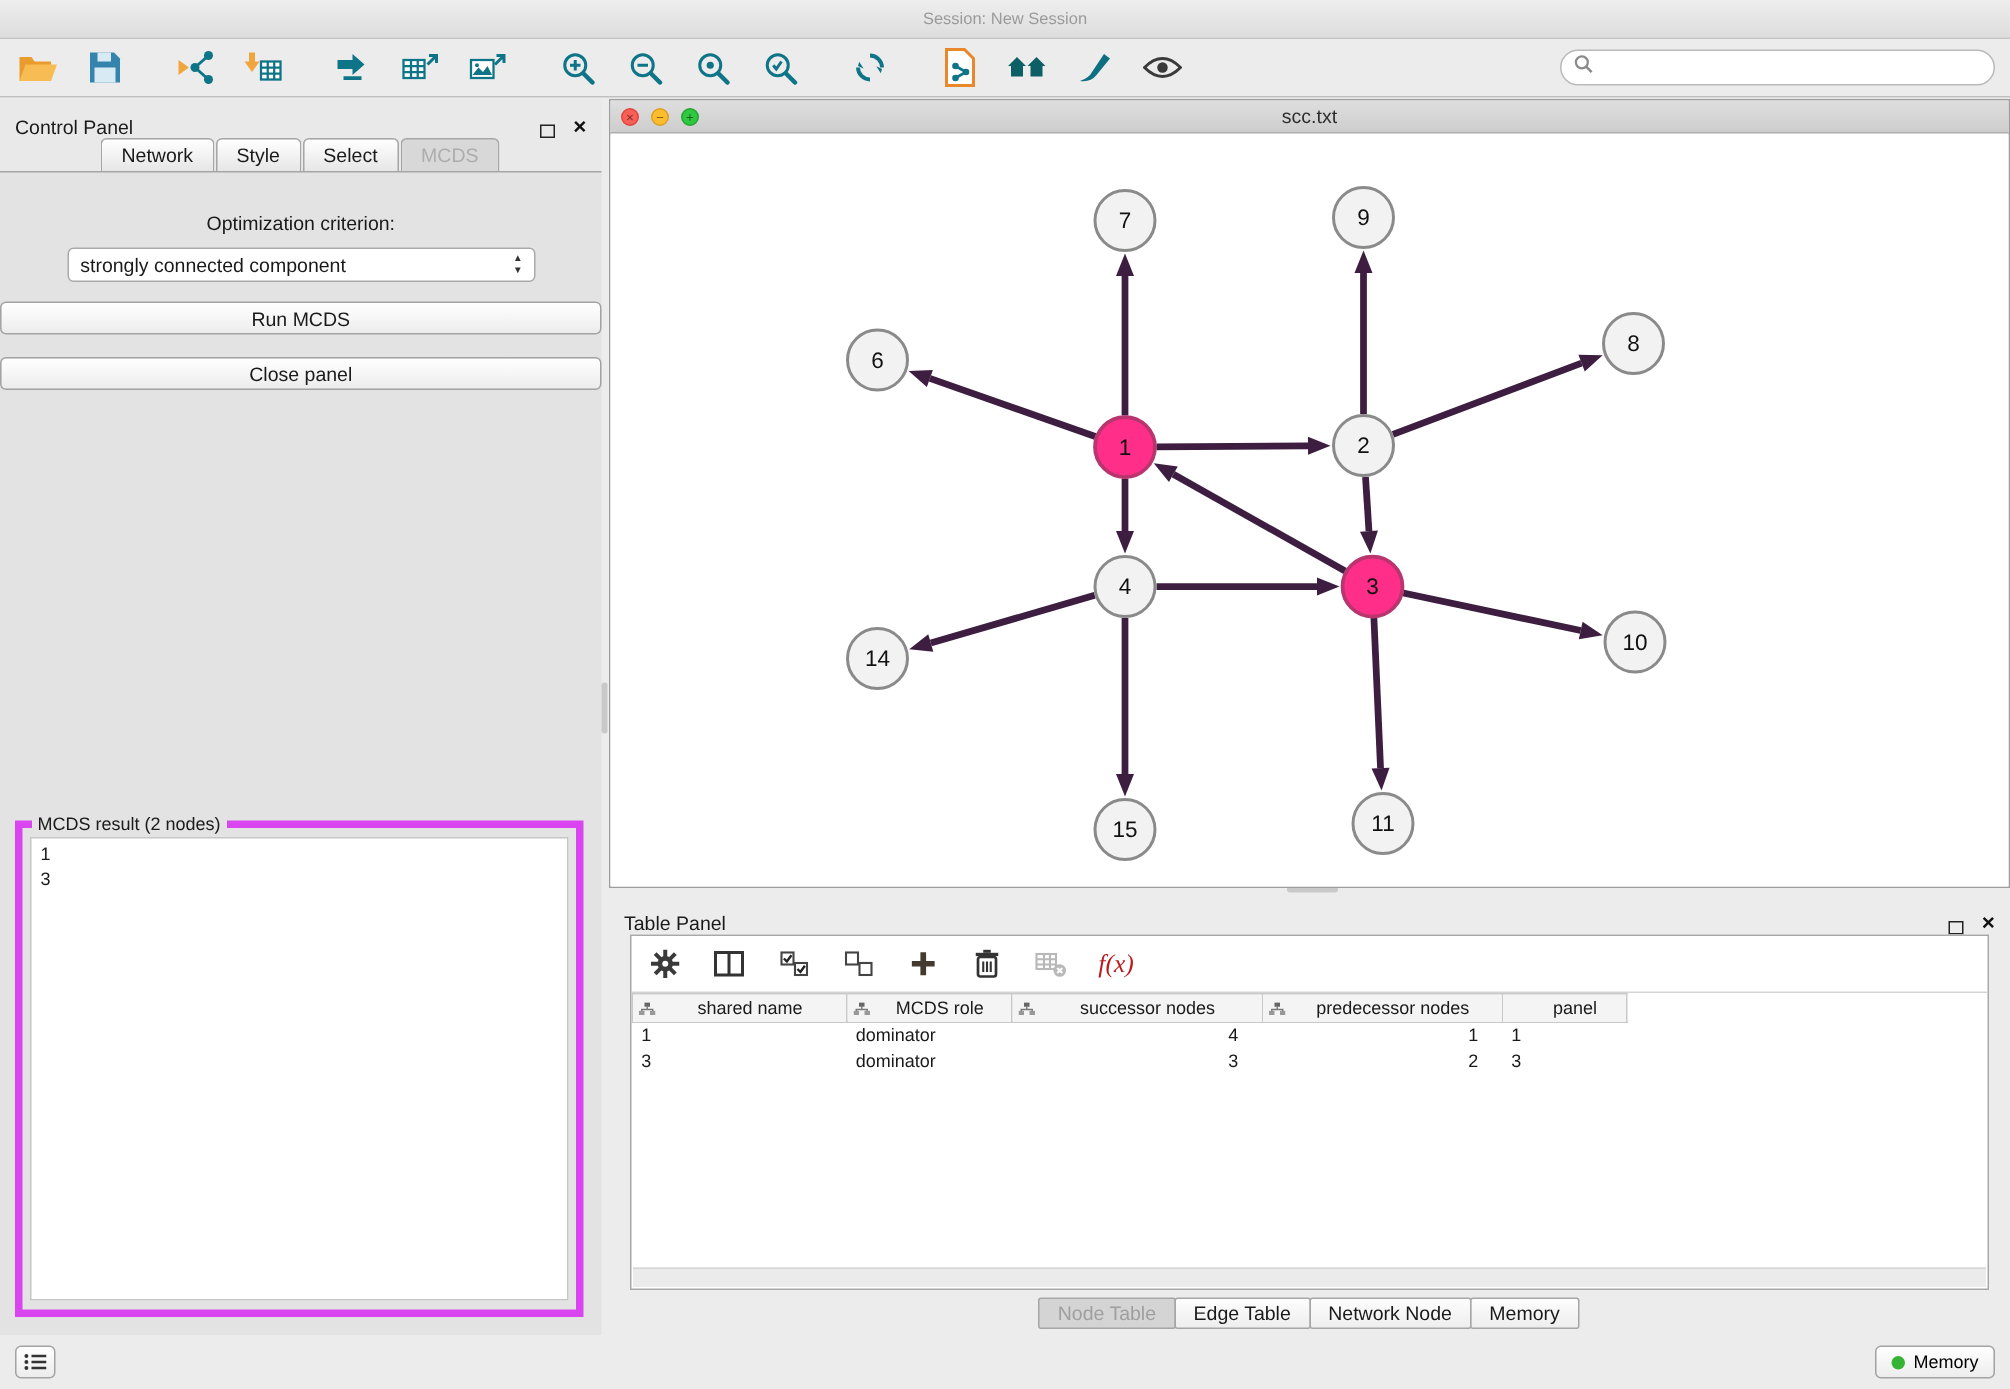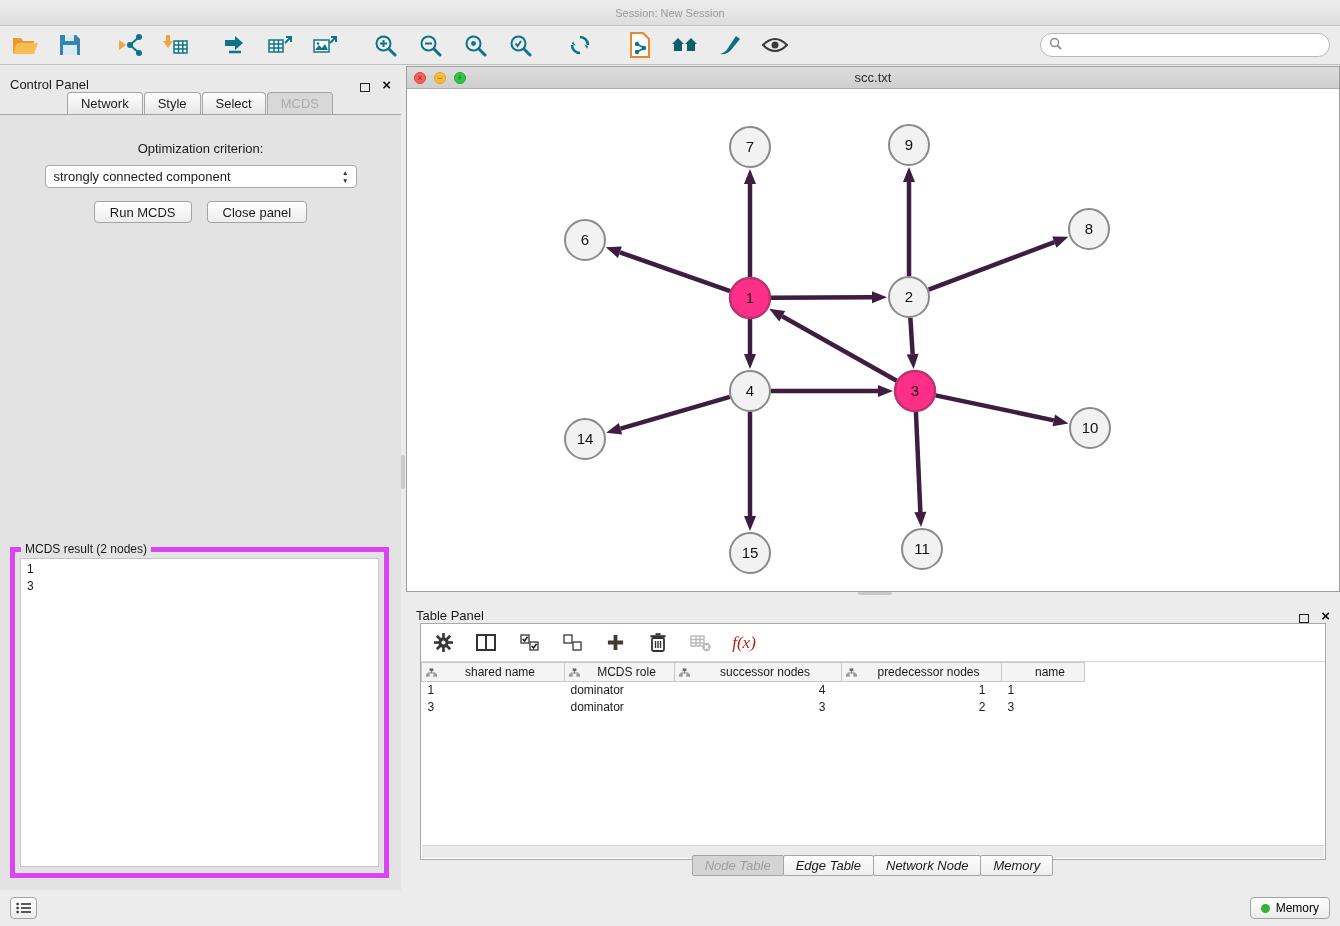--- a/index.html
+++ b/index.html
@@ -28,21 +28,21 @@
   .close-x { font-size:15px; font-weight:bold; color:#111; margin-left:12px; cursor:pointer; line-height:14px; }
   .cp-tabs { display:flex; justify-content:center; height:22px; }
   .cp-tab { padding:0 13px; font-size:13px; line-height:21px; background:linear-gradient(#ffffff,#e6e6e6);
     border:1px solid #a6a6a6; border-bottom:none; border-radius:4px 4px 0 0; margin-right:1px; cursor:pointer; }
   .cp-tab.active { background:#d8d8d8; color:#adadad; }
   .cp-body { position:absolute; top:48px; left:0; right:0; bottom:0; background:#e3e3e3; border-top:1px solid #a6a6a6; }
   .opt-label { text-align:center; margin-top:26px; font-size:13px; }
   .dropdown { margin:9px auto 0; width:312px; height:23px; background:#fff; border:1px solid #a9a9a9;
     border-radius:4px; display:flex; align-items:center; padding:0 8px; font-size:13px; position:relative; cursor:pointer; }
   .dd-arrows { position:absolute; right:7px; top:3px; font-size:6.5px; line-height:8px; color:#333; }
-  .btn-row { display:flex; justify-content:center; gap:15px; margin-top:13px; }
+  .btn-row { display:flex; justify-content:center; gap:15px; margin-top:13px;flex-direction:column; }
   .btn { height:22px; padding:0 15px; font-size:13px; background:linear-gradient(#ffffff,#ececec);
     border:1px solid #a3a3a3; border-radius:4px; cursor:pointer; font-family:inherit; color:#1a1a1a; }
   fieldset.result-box { position:absolute; left:10px; right:12px; top:427px; bottom:12px; border:5px solid #d946ef; }
   fieldset.result-box legend { margin-left:6px; padding:0 4px; font-size:12px; }
   .result-area { position:absolute; left:5px; right:5px; top:2px; bottom:6px; background:#fff;
     border:1px solid #c6c6c6; font-size:12px; line-height:17px; padding:2px 6px; }
 
   
   .v-thumb { position:absolute; left:401px; top:455px; width:4px; height:34px; background:#c9c9c9; border-radius:2px; }
   .h-thumb { position:absolute; left:858px; top:591px; width:34px; height:4px; background:#c9c9c9; border-radius:2px; }
@@ -64,21 +64,21 @@
   .table-toolbar { height:38px; border-bottom:1px solid #d4d4d4; display:flex; align-items:center; padding-left:10px; gap:19px; }
   .tt-btn { width:24px; height:24px; display:flex; align-items:center; justify-content:center; cursor:pointer; }
   .fx { font-family:"Liberation Serif","DejaVu Serif",serif; font-style:italic; font-size:17px; color:#b91c1c; }
   table.data-table { border-collapse:collapse; font-size:12px; table-layout:fixed; }
   table.data-table th { background:#f4f4f4; border:1px solid #c9c9c9; font-weight:normal; height:19px;
     position:relative; text-align:center; padding:0 4px 0 18px; font-size:12px; }
   .sort-icon { position:absolute; left:4px; top:4px; }
   table.data-table td { height:17px; padding:0 6px; overflow:hidden; white-space:nowrap; }
   td.num { text-align:right; padding-right:16px !important; }
   .hscroll { position:absolute; left:1px; right:1px; bottom:1px; height:13px; background:#ebebeb; border-top:1px solid #d5d5d5; }
-  .table-tabs { position:absolute; left:0; right:0; bottom:12px; display:flex; justify-content:center;font-style:italic; }
+  .table-tabs { position:absolute; left:0; right:0; bottom:2px; display:flex; justify-content:center; }
   .t-tab { padding:0 12px; height:21px; line-height:20px; font-size:13px; background:linear-gradient(#fdfdfd,#eeeeee);
     border:1px solid #a6a6a6; margin-left:-1px; cursor:pointer; border-radius:2px; }
   .t-tab.active { background:#d4d4d4; color:#9f9f9f; }
 
   
   .statusbar { position:absolute; left:0; bottom:0; width:100%; height:36px; }
   .list-btn { position:absolute; left:10px; top:7px; width:27px; height:22px; background:linear-gradient(#ffffff,#ececec);
     border:1px solid #a3a3a3; border-radius:4px; display:flex; align-items:center; justify-content:center; cursor:pointer; }
   .memory-btn { position:absolute; right:10px; top:7px; height:22px; padding:0 10px; display:flex; align-items:center; gap:6px;
     background:linear-gradient(#ffffff,#ececec); border:1px solid #a3a3a3; border-radius:4px; font-size:12px; cursor:pointer; font-family:inherit; }
@@ -473,21 +473,21 @@
           <th>
             <span class="sort-icon"><svg width="11" height="10" viewBox="0 0 12 10">
                   <rect x="4" y="0" width="4" height="3" fill="#666"></rect>
                   <rect x="0" y="6" width="4" height="3" fill="#999"></rect>
                   <rect x="8" y="6" width="4" height="3" fill="#999"></rect>
                   <path d="M6 3 v2 M2 6 v-1 h8 v1" stroke="#777" fill="none"></path>
                 </svg></span>
             <span>predecessor nodes</span>
           </th>
           <th>
-            <span>name</span>
+            <span>panel</span>
           </th>
         </tr>
       </thead>
       <tbody id="table-body">
           <tr>
             <td>1</td>
             <td>dominator</td>
             <td class="num">4</td>
             <td class="num">1</td>
             <td>1</td>

